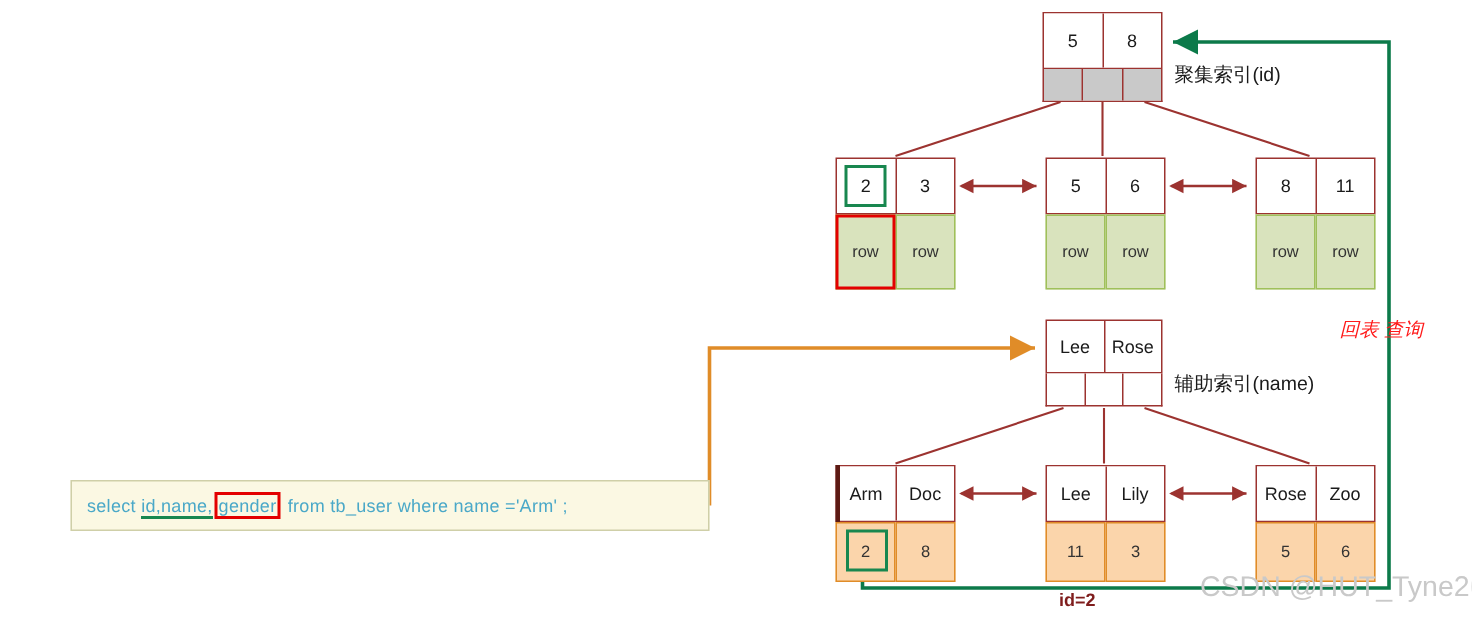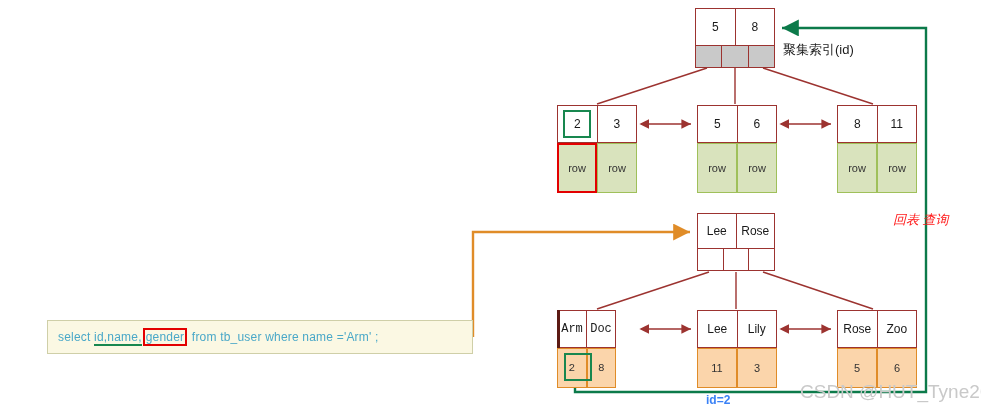--- a/index.html
+++ b/index.html
@@ -31,21 +31,21 @@
   .datarow.orange .datacell{background:#fbd5ab;border:1px solid #e08c28;}
 
   
   .hl-green{position:absolute;border:2.5px solid #18874f;box-sizing:border-box;}
   .hl-red{position:absolute;border:2.5px solid #e30000;box-sizing:border-box;}
   .hl-dark-left{position:absolute;border-left:3px solid #5c1a14;box-sizing:border-box;}
 
   
   .label{position:absolute;font-size:13px;color:#1a1a1a;white-space:nowrap;}
   .label-red{position:absolute;font-size:13px;color:#ff1a1a;white-space:nowrap;}
-  .label-green{position:absolute;font-size:12px;color:#3b82f6;font-weight:bold;white-space:nowrap;}
+  .label-green{position:absolute;font-size:12px;color:#7f1d1d;font-weight:bold;white-space:nowrap;}
 
   
   .sqlbox{position:absolute;box-sizing:border-box;background:#fbf8e3;border:1px solid #cfcfa8;
           display:flex;align-items:center;padding-left:10px;}
   .sqltext{font-size:12px;color:#4aa8c8;white-space:nowrap;letter-spacing:.2px;}
   .sql-underline{border-bottom:2px solid #18874f;padding-bottom:0px;}
   .sql-boxed{border:2px solid #e30000;padding:0px 1px;margin:0 1px;}
 
   
   .watermark{position:absolute;font-size:19px;color:#c9c9c9;white-space:nowrap;}
@@ -150,22 +150,23 @@
     <div class="keyrow" style="height:36px;">
       <div class="keycell">Lee</div>
       <div class="keycell">Rose</div>
     </div>
     <div class="ptrrow white" style="height:22px;">
       <div class="ptrcell"></div>
       <div class="ptrcell"></div>
       <div class="ptrcell"></div>
     </div>
   </div>
-
-  <div class="node" style="left:557px;top:310px;width:59px;font-family:Liberation Mono, monospace;">
+  <div class="label" style="left:783px;top:247px;">辅助索引(name)</div>
+
+  <div class="node" style="left:557px;top:310px;width:80px;">
     <div class="keyrow" style="height:38px;">
       <div class="keycell">Arm</div>
       <div class="keycell">Doc</div>
     </div>
     <div class="datarow orange" style="height:40px;">
       <div class="datacell">2</div>
       <div class="datacell">8</div>
     </div>
   </div>
   <div class="hl-dark-left" style="left:557px;top:310px;width:3px;height:38px;"></div>

